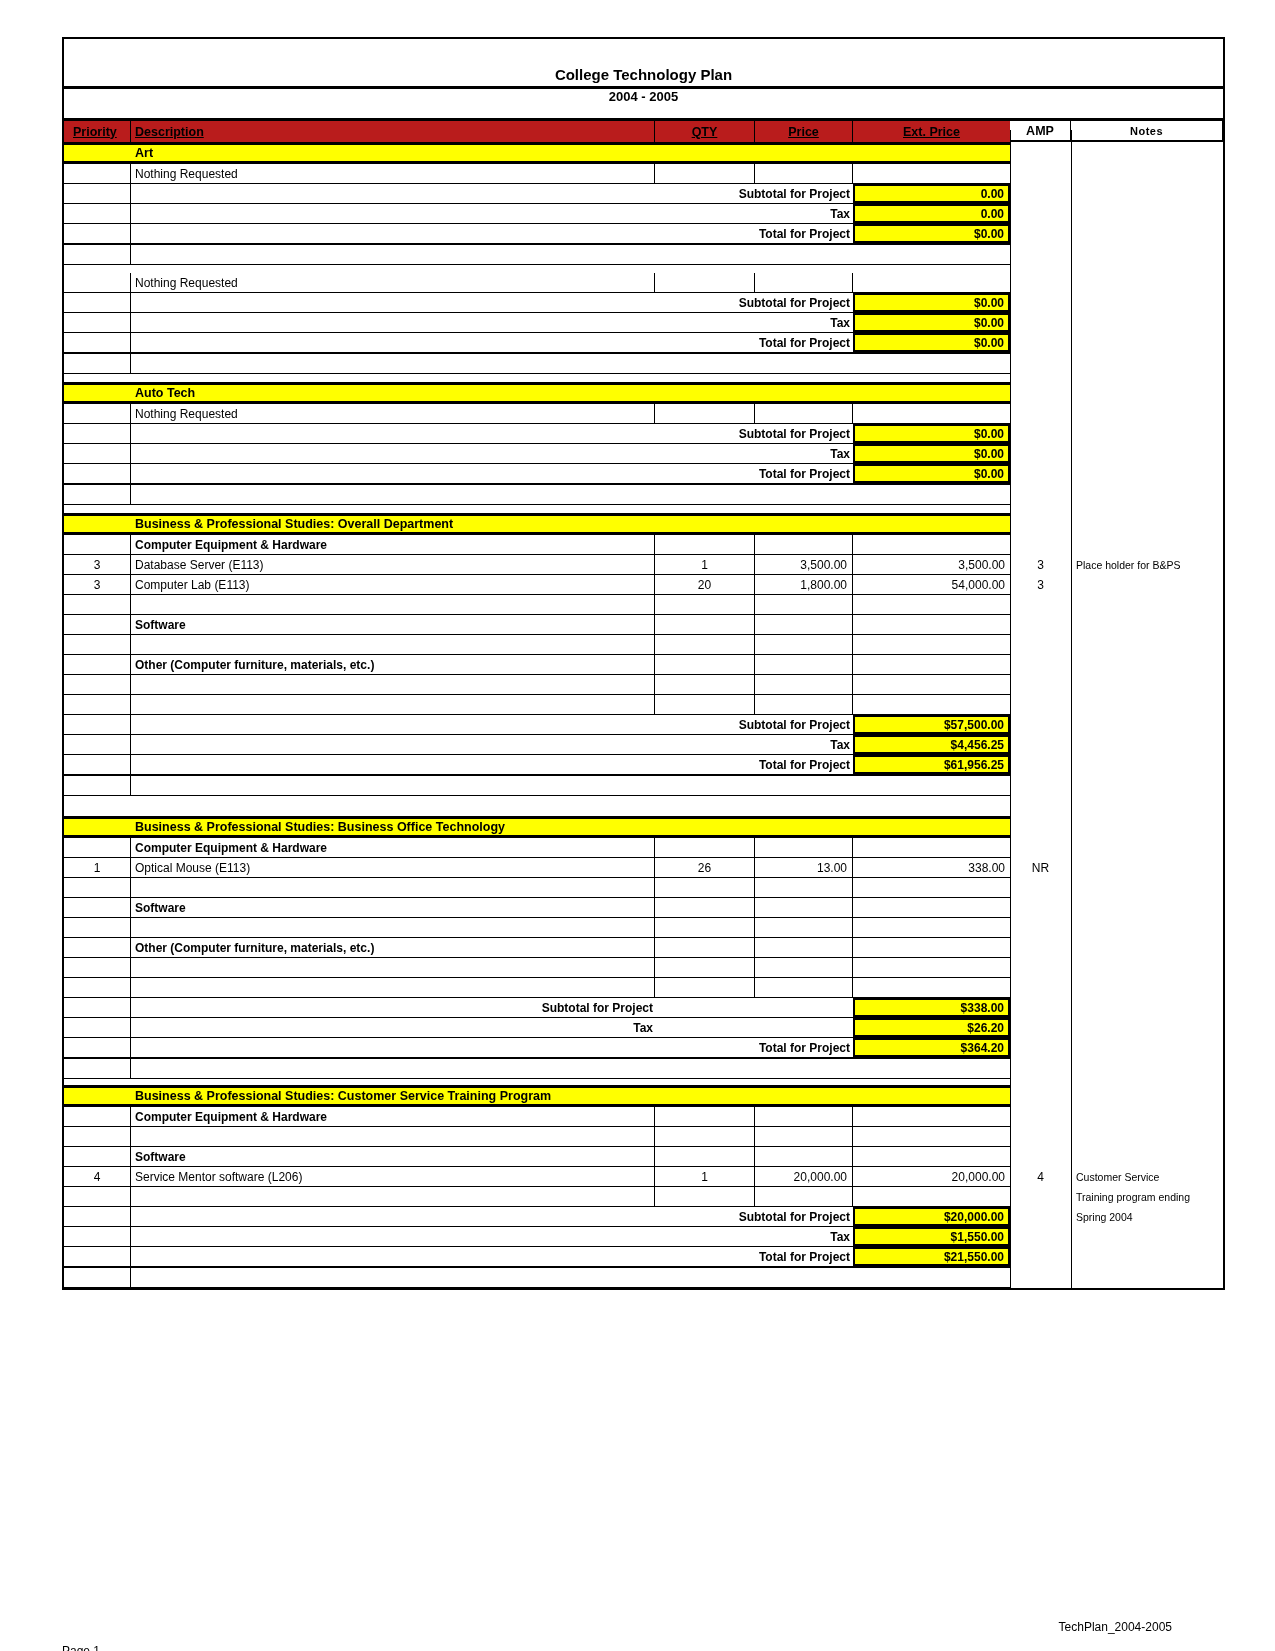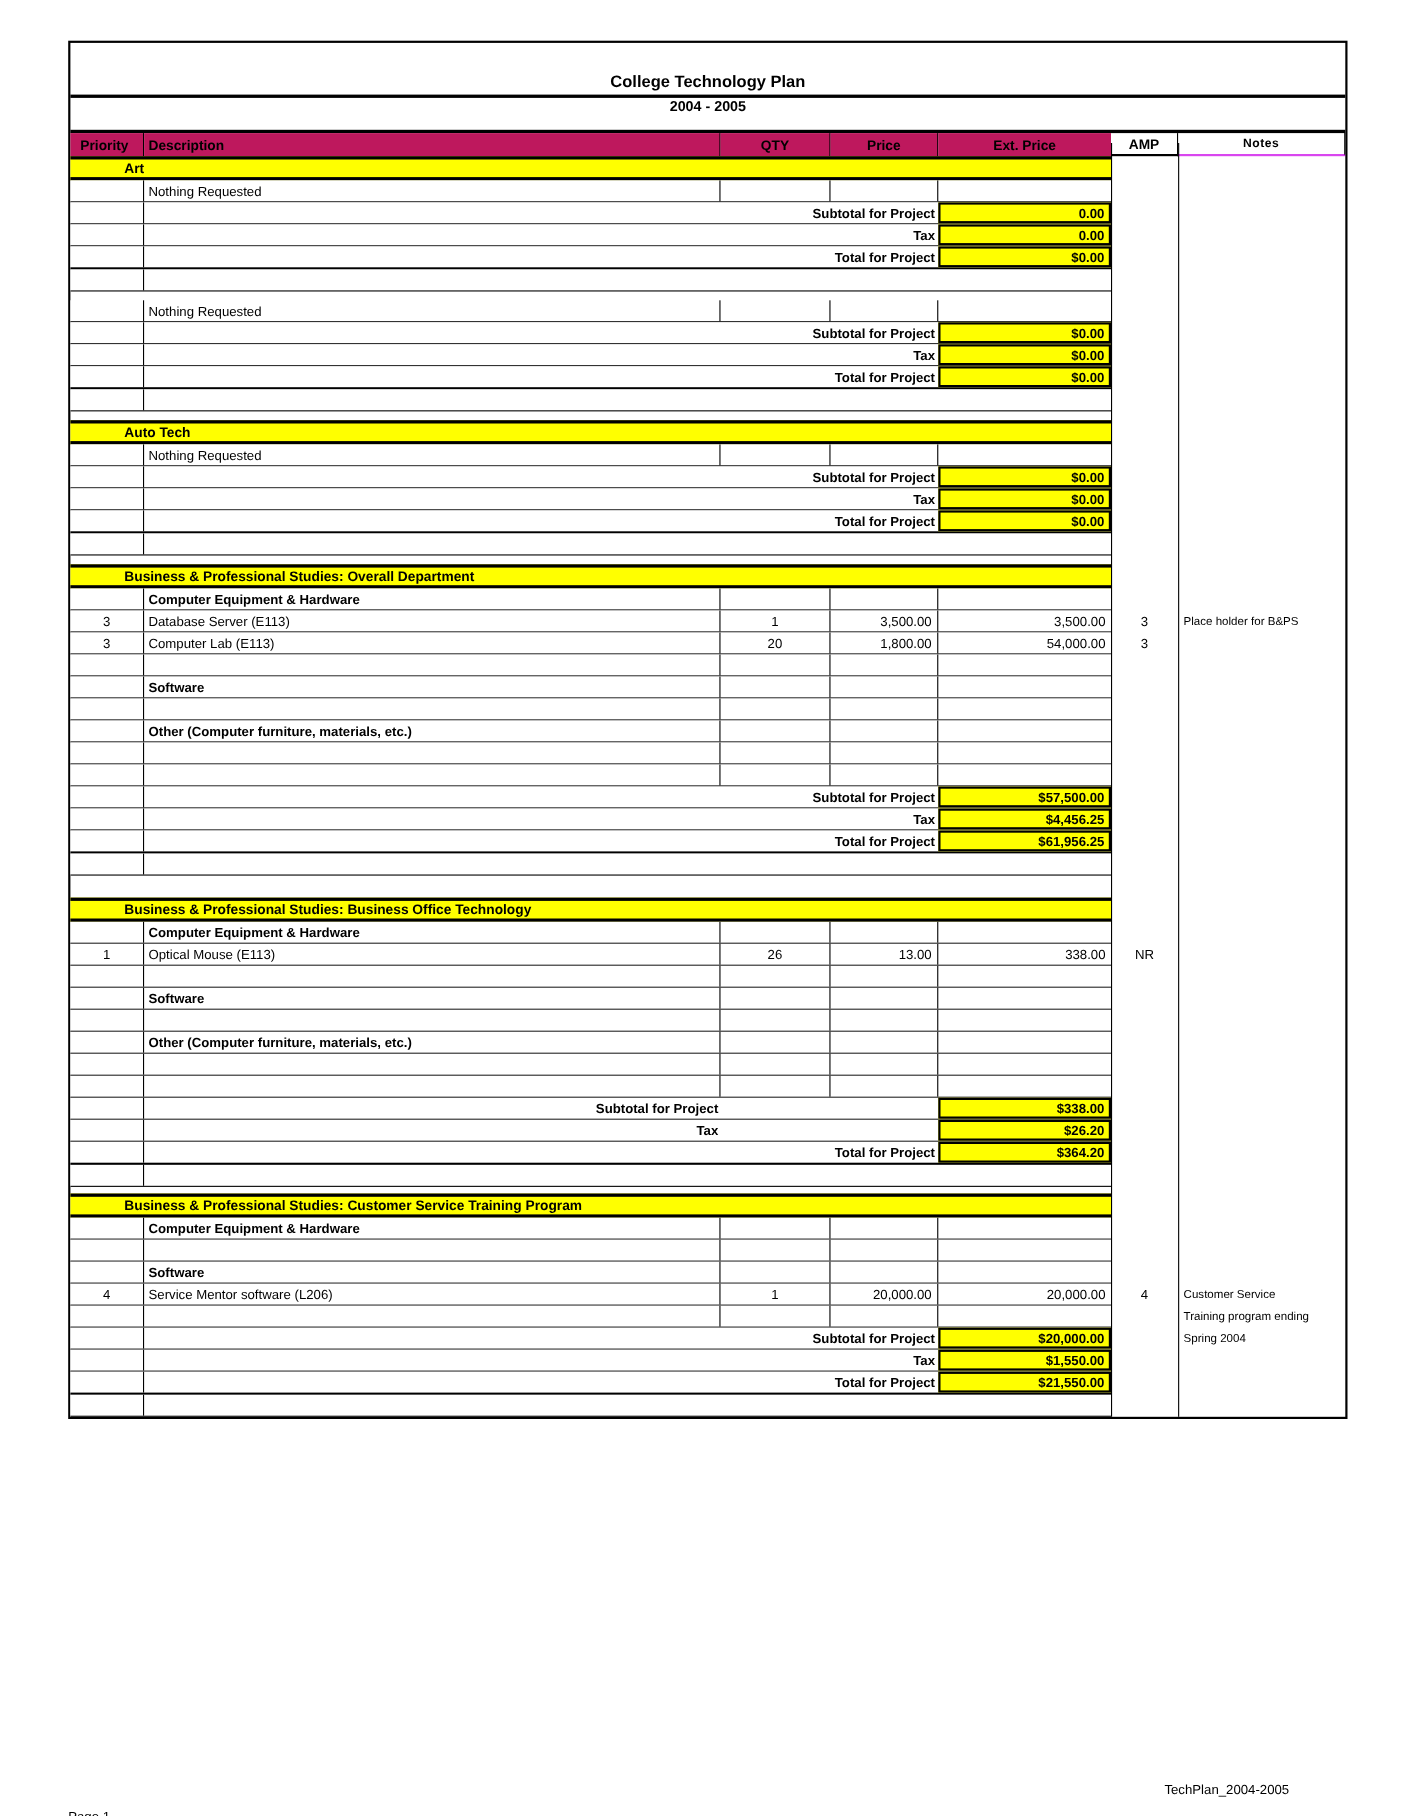--- a/index.html
+++ b/index.html
@@ -7,44 +7,44 @@
   .page { position:relative; width:1275px; height:1651px; background:#ffffff;
           font-family:"Liberation Sans", sans-serif; color:#000; overflow:hidden; }
   .sheet { position:absolute; left:62px; top:37px; width:1163px; border:2px solid #000; background:#fff; }
 
   .title-box { height:50px; border-bottom:3px solid #000; display:flex; align-items:flex-end; justify-content:center;
                font-weight:bold; font-size:15px; padding-bottom:3px; }
   .subtitle-row { height:32px; border-bottom:3px solid #000; text-align:center; font-weight:bold; font-size:13px;
                   line-height:16px; }
   .header-row { display:flex; height:21px; }
   .header-row .cell { border-bottom:0; font-weight:bold; font-size:12.5px; }
-  .header-row .hc { background:#be185d; }
+  .header-row .hc { background:#b91c1c;text-decoration:underline; }
   .header-row .c-amp { border-bottom:2px solid #000; border-right:1px solid #000; justify-content:center; }
-  .header-row .c-notes { border-bottom:2px solid #d946ef; justify-content:center; font-size:11px; letter-spacing:0.5px; }
+  .header-row .c-notes { border-bottom:2px solid #000000; justify-content:center; font-size:11px; letter-spacing:0.5px; }
 
   .row { display:flex; }
   .main { width:946px; display:flex; border-bottom:1px solid #000; background:#fff; }
   .main.nob { border-bottom:none; background:transparent; }
   .cell { display:flex; align-items:center; overflow:hidden; white-space:nowrap;
           border-right:1px solid #000; font-size:12px; }
   .c-pri   { width:67px;  justify-content:center; }
   .c-desc  { width:524px; padding-left:4px; }
   .c-qty   { width:100px; justify-content:center; }
   .c-price { width:98px;  justify-content:flex-end; padding-right:5px; }
   .c-ext   { width:157px; justify-content:flex-end; padding-right:5px; border-right:none; }
   .bold { font-weight:bold; }
 
   .c-label { width:722px; justify-content:flex-end; font-weight:bold; padding-right:3px; border-right:none; }
   .c-label.l-desc { padding-right:200px; }
   .c-vext { width:157px; background:#ffff00; border:2px solid #000; justify-content:flex-end;
             padding-right:4px; font-weight:bold;padding-left:32px; }
   .c-rest { width:879px; border-right:none; }
 
   .main.sec { border-top:3px solid #000; border-bottom:3px solid #000; background:#ffff00; }
-  .sec-label { font-weight:bold; font-size:12.5px; padding-left:49px; display:flex; align-items:center; width:100%; }
+  .sec-label { font-weight:bold; font-size:12.5px; padding-left:71px; display:flex; align-items:center; width:100%; }
 
   .c-amp   { width:61px;  display:flex; align-items:center; justify-content:center; font-size:12px; }
   .c-notes { width:152px; display:flex; align-items:center; padding:0 5px; font-size:10.5px; overflow:hidden; white-space:nowrap; }
 
   .r-section   { height:22px; }
   .r-item, .r-subhead, .r-blank, .r-subtotal, .r-tax, .r-blank_end { height:20px; }
   .r-total     { height:21px; }
   .r-total .main { border-bottom:2px solid #000; }
   .r-gap       { height:8px; }
   .r-gap_large { height:20px; }

